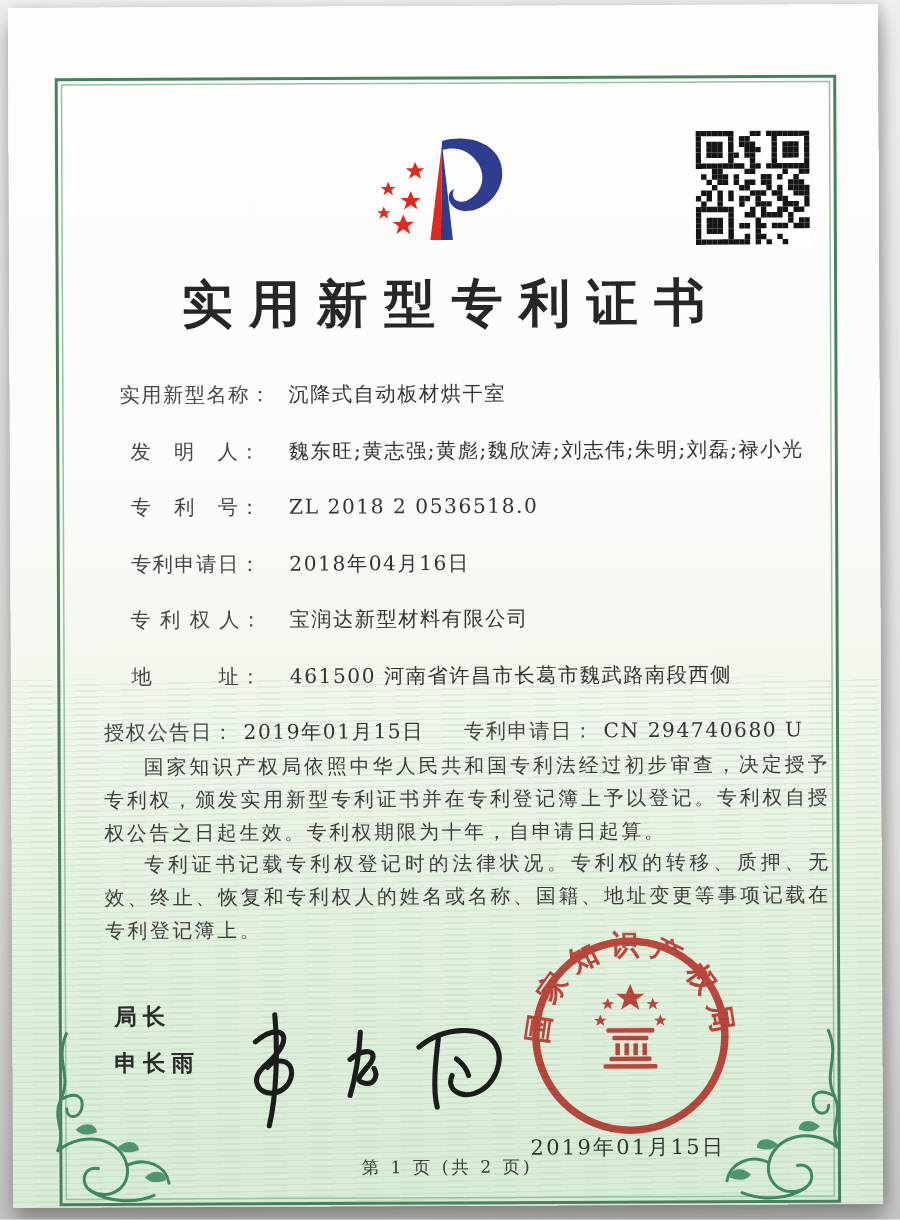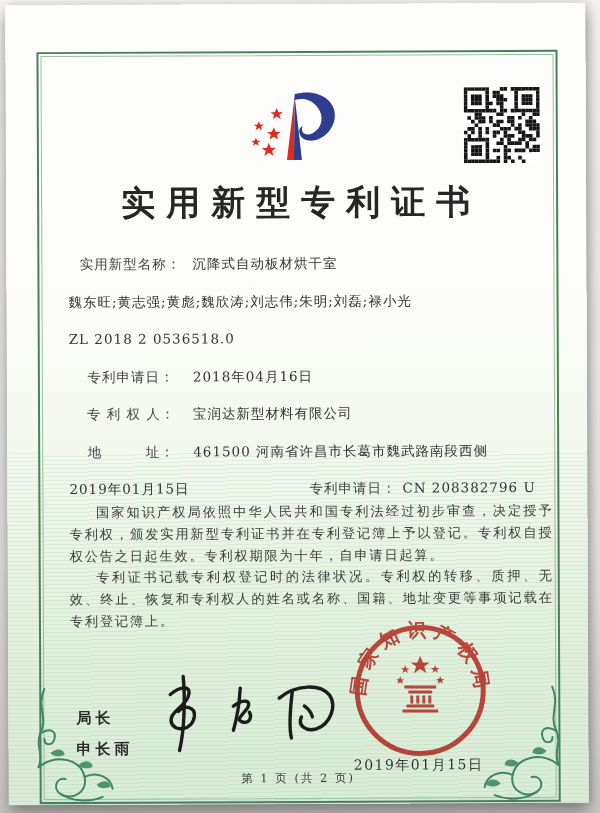--- a/index.html
+++ b/index.html
@@ -38,21 +38,21 @@
   .fvalue{flex:1;letter-spacing:1px;color:#333;}
   .fgroup{display:flex;}
   .fgroup.first{width:240px;flex:none;}
   .fgroup .flabel{width:auto;margin-right:6px;}
   .paras{
     position:absolute;left:62px;top:497px;width:484px;
     font-size:13.2px;line-height:21.8px;letter-spacing:1.8px;color:#3d3d3d;text-align:justify;
   }
   .paras p{margin:0;text-indent:2em;}
   .signer{
-    position:absolute;left:68px;top:698px;
+    position:absolute;left:68px;top:658px;
     font-family:"DejaVu Sans","Liberation Sans",sans-serif;
     font-size:15px;font-weight:600;letter-spacing:4px;color:#2b2b2b;line-height:31px;
   }
   .signature{position:absolute;left:128px;top:660px;width:200px;height:95px;}
   .seal{position:absolute;left:332px;top:610px;width:160px;height:170px;mix-blend-mode:multiply;}
   .footer{
     position:absolute;left:31px;top:767px;width:517px;text-align:center;
     font-size:11.5px;letter-spacing:2px;color:#3a3a3a;
   }
   .orn{position:absolute;width:92px;height:120px;}
@@ -317,44 +317,47 @@
   </svg>
 
   <div class="title">实用新型专利证书</div>
 
   <div class="fields">
     <div class="frow">
       <span class="flabel">实用新型名称：</span>
       <span class="fvalue">沉降式自动板材烘干室</span>
     </div>
     <div class="frow">
+      <span class="flabel">发　明　人：</span>
       <span class="fvalue">魏东旺;黄志强;黄彪;魏欣涛;刘志伟;朱明;刘磊;禄小光</span>
     </div>
     <div class="frow">
+      <span class="flabel">专　利　号：</span>
       <span class="fvalue">ZL 2018 2 0536518.0</span>
     </div>
     <div class="frow">
       <span class="flabel">专利申请日：</span>
       <span class="fvalue">2018年04月16日</span>
     </div>
     <div class="frow">
       <span class="flabel">专 利 权 人：</span>
       <span class="fvalue">宝润达新型材料有限公司</span>
     </div>
     <div class="frow">
       <span class="flabel">地　　　址：</span>
       <span class="fvalue">461500 河南省许昌市长葛市魏武路南段西侧</span>
     </div>
     <div class="frow">
       <span class="fgroup first">
+        <span class="flabel">授权公告日：</span>
         <span class="fvalue">2019年01月15日</span>
       </span>
       <span class="fgroup">
         <span class="flabel">专利申请日：</span>
-        <span class="fvalue">CN 208382796 U</span>
+        <span class="fvalue">CN 294740680 U</span>
       </span>
     </div>
   </div>
 
   <div class="paras">
     <p>国家知识产权局依照中华人民共和国专利法经过初步审查，决定授予专利权，颁发实用新型专利证书并在专利登记簿上予以登记。专利权自授权公告之日起生效。专利权期限为十年，自申请日起算。</p>
     <p>专利证书记载专利权登记时的法律状况。专利权的转移、质押、无效、终止、恢复和专利权人的姓名或名称、国籍、地址变更等事项记载在专利登记簿上。</p>
   </div>
 
   <div class="signer">

